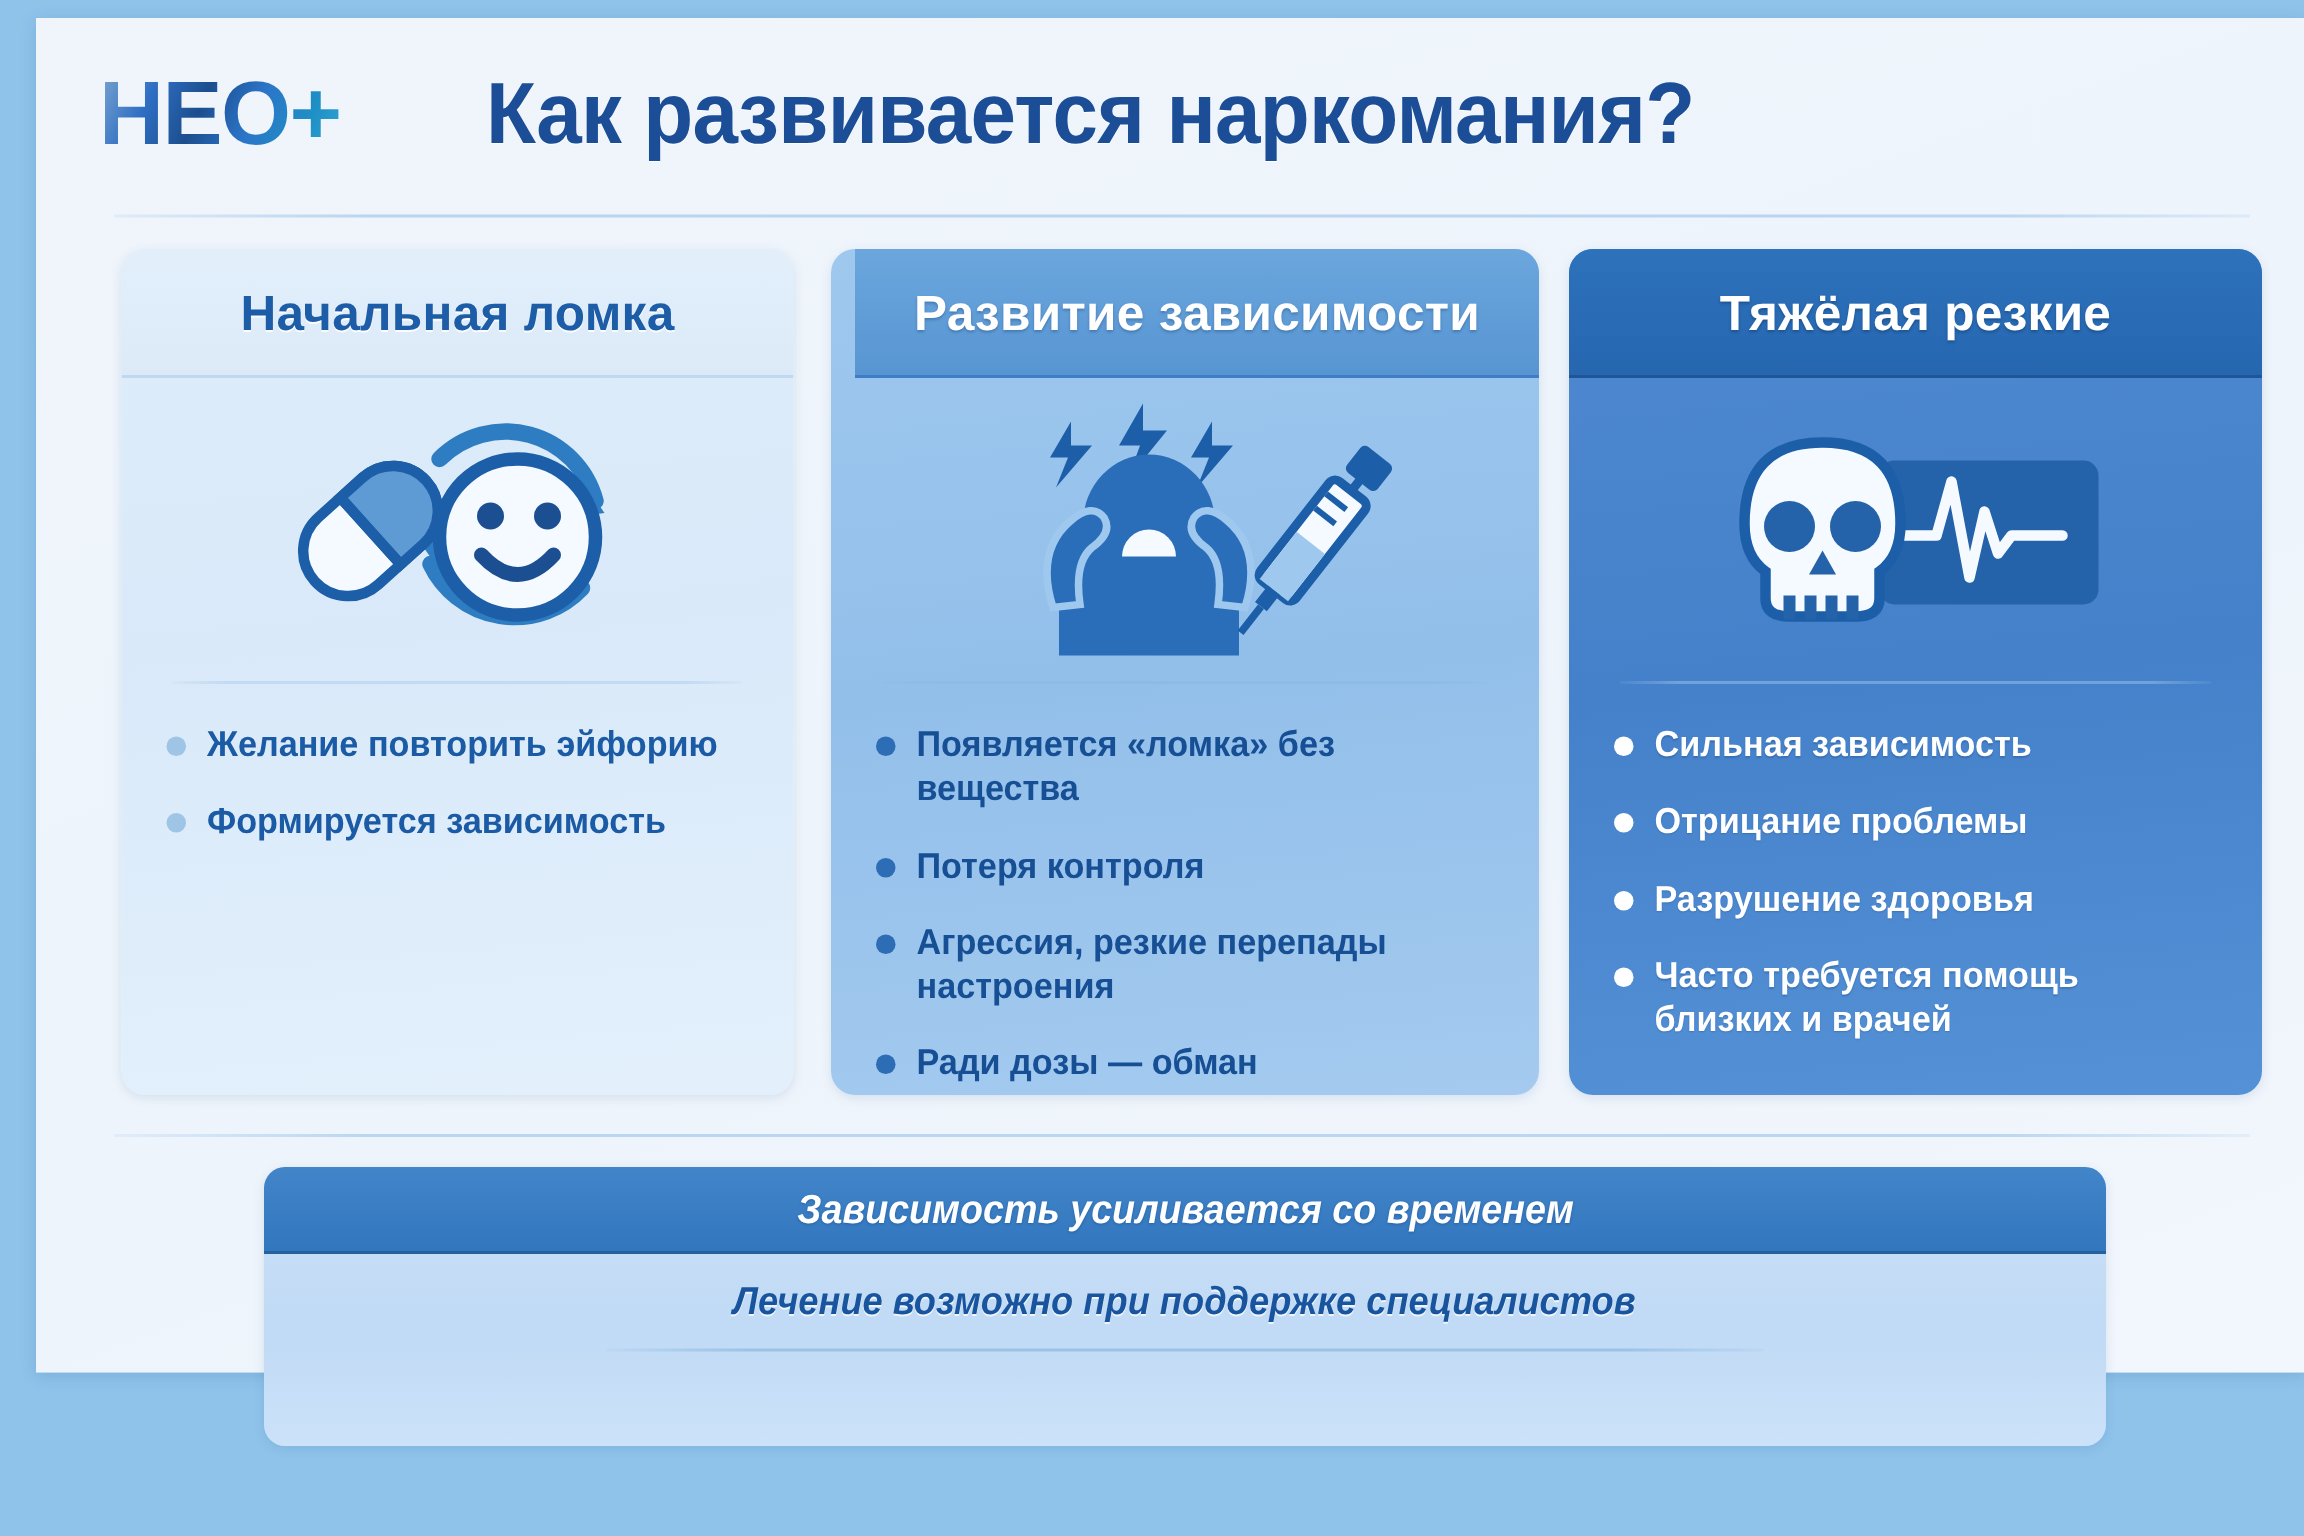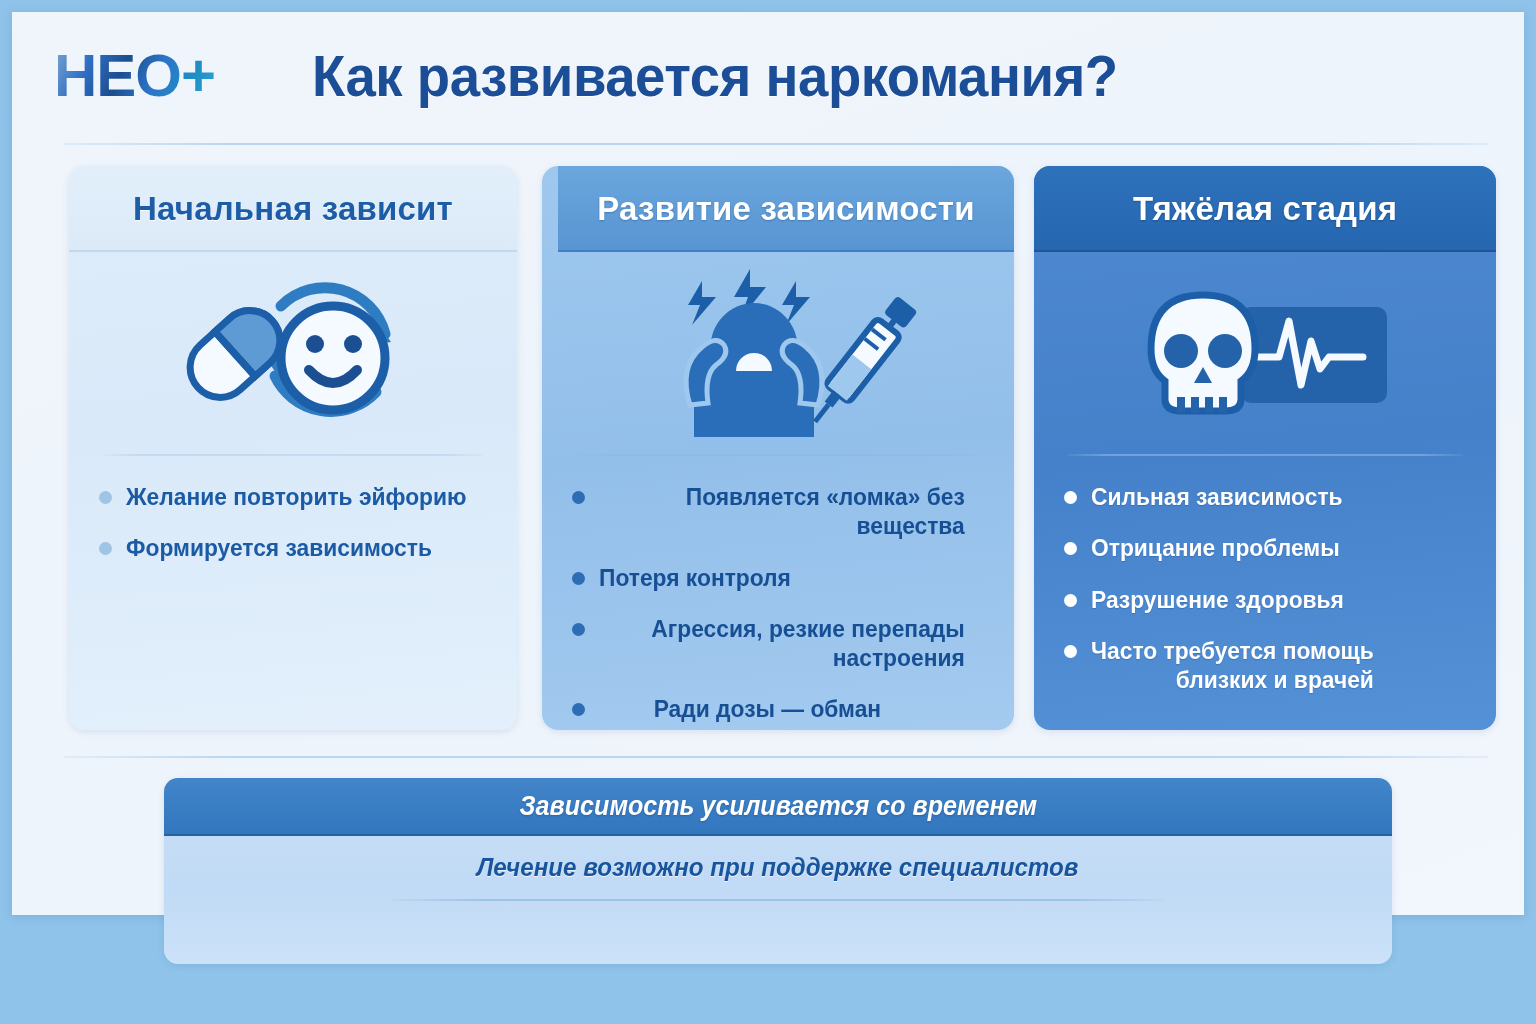--- a/index.html
+++ b/index.html
@@ -4,25 +4,24 @@
 <style>
   * { margin:0; padding:0; box-sizing:border-box; }
   html,body { width:1536px; height:1024px; }
   body {
     background:#8FC3EA;
     font-family:"Liberation Sans", sans-serif;
     overflow:hidden;
   }
   .page {
     position:absolute;
-    left:12px; top:12px;
+    left:24px; top:12px;
     width:1512px; height:903px;
     background:linear-gradient(160deg,#F0F5FC 0%,#EEF4FB 55%,#F2F6FD 100%);
     box-shadow:0 2px 10px rgba(40,90,150,.18);
-    text-align:right;
   }
 
   
   .header {
     position:absolute; left:0; top:0; width:100%; height:122px;
   }
   .logo {
     position:absolute; left:42px; top:34px;
     font-size:60px; font-weight:bold; letter-spacing:-1px;
     line-height:60px;
@@ -137,21 +136,21 @@
   <div class="header">
     <div class="logo">HEO+</div>
     <div class="title">Как развивается наркомания?</div>
   </div>
   <div class="header-rule"></div>
 
   <div class="cards">
 
     <div class="card" id="card-1">
       <div class="card-head">
-        <span class="card-title">Начальная зависит</span>
+        <span class="card-title">Начальная ломка</span>
       </div>
       <div class="card-icon">
         <svg width="260" height="170" viewBox="0 0 260 170">
           <g transform="translate(0,0)">
 
             <path d="M118 38 A62 62 0 0 1 222 66" fill="none" stroke="#2E7DC2" stroke-width="11" stroke-linecap="round"></path>
             <path d="M210 48 L228 74 L199 78 Z" fill="#2E7DC2"></path>
             <path d="M213 124 A62 62 0 0 1 112 108" fill="none" stroke="#2E7DC2" stroke-width="11" stroke-linecap="round"></path>
             <path d="M122 118 L104 92 L133 88 Z" fill="#2E7DC2"></path>
 
@@ -230,21 +229,21 @@
         <div class="bullet">
           <span class="dot"></span>
           <span class="btext" style="white-space:pre-line">Ради дозы — обман
 и рискованные поступки</span>
         </div>
       </div>
     </div>
 
     <div class="card" id="card-3">
       <div class="card-head">
-        <span class="card-title">Тяжёлая стадия</span>
+        <span class="card-title">Тяжёлая резкие</span>
       </div>
       <div class="card-icon">
         <svg width="260" height="160" viewBox="0 0 260 160">
 
           <rect x="106" y="34" width="146" height="96" rx="10" fill="#2462A9"></rect>
           <path d="M122 84 h22 l10 -36 l12 64 l10 -44 l9 28 l9 -12 h34" fill="none" stroke="#F4FAFF" stroke-width="7" stroke-linejoin="round" stroke-linecap="round"></path>
 
           <g>
             <path d="M58 18 Q110 18 110 72 Q110 94 96 104 L96 122 Q96 134 80 134 L36 134 Q20 134 20 122 L20 104 Q6 94 6 72 Q6 18 58 18 Z" transform="translate(10,4)" fill="#F4FAFF" stroke="#1C5FA8" stroke-width="7"></path>
             <circle cx="46" cy="78" r="17" fill="#2462A9"></circle>

